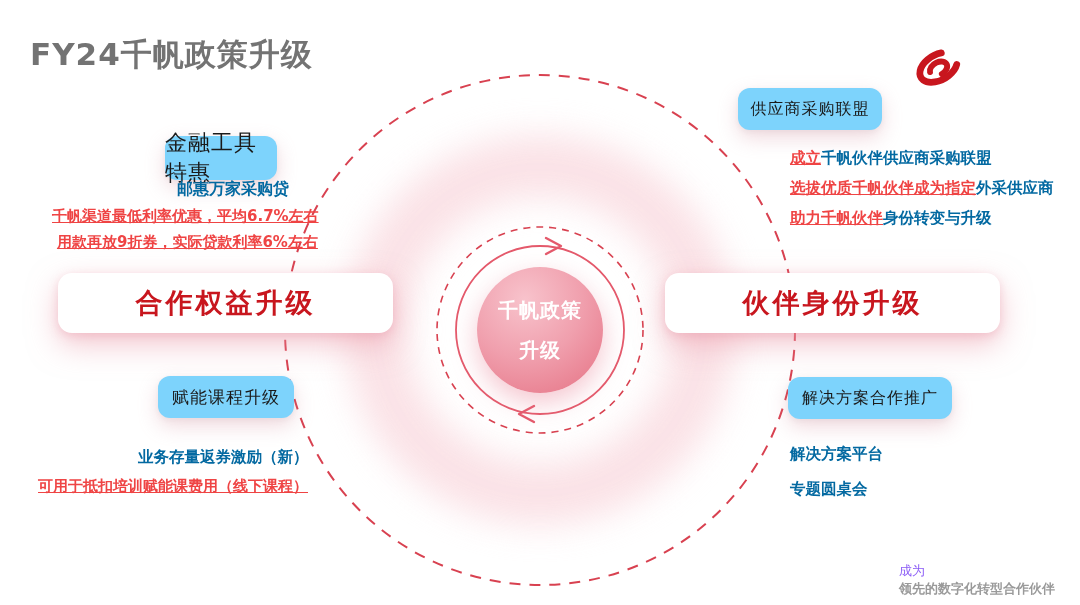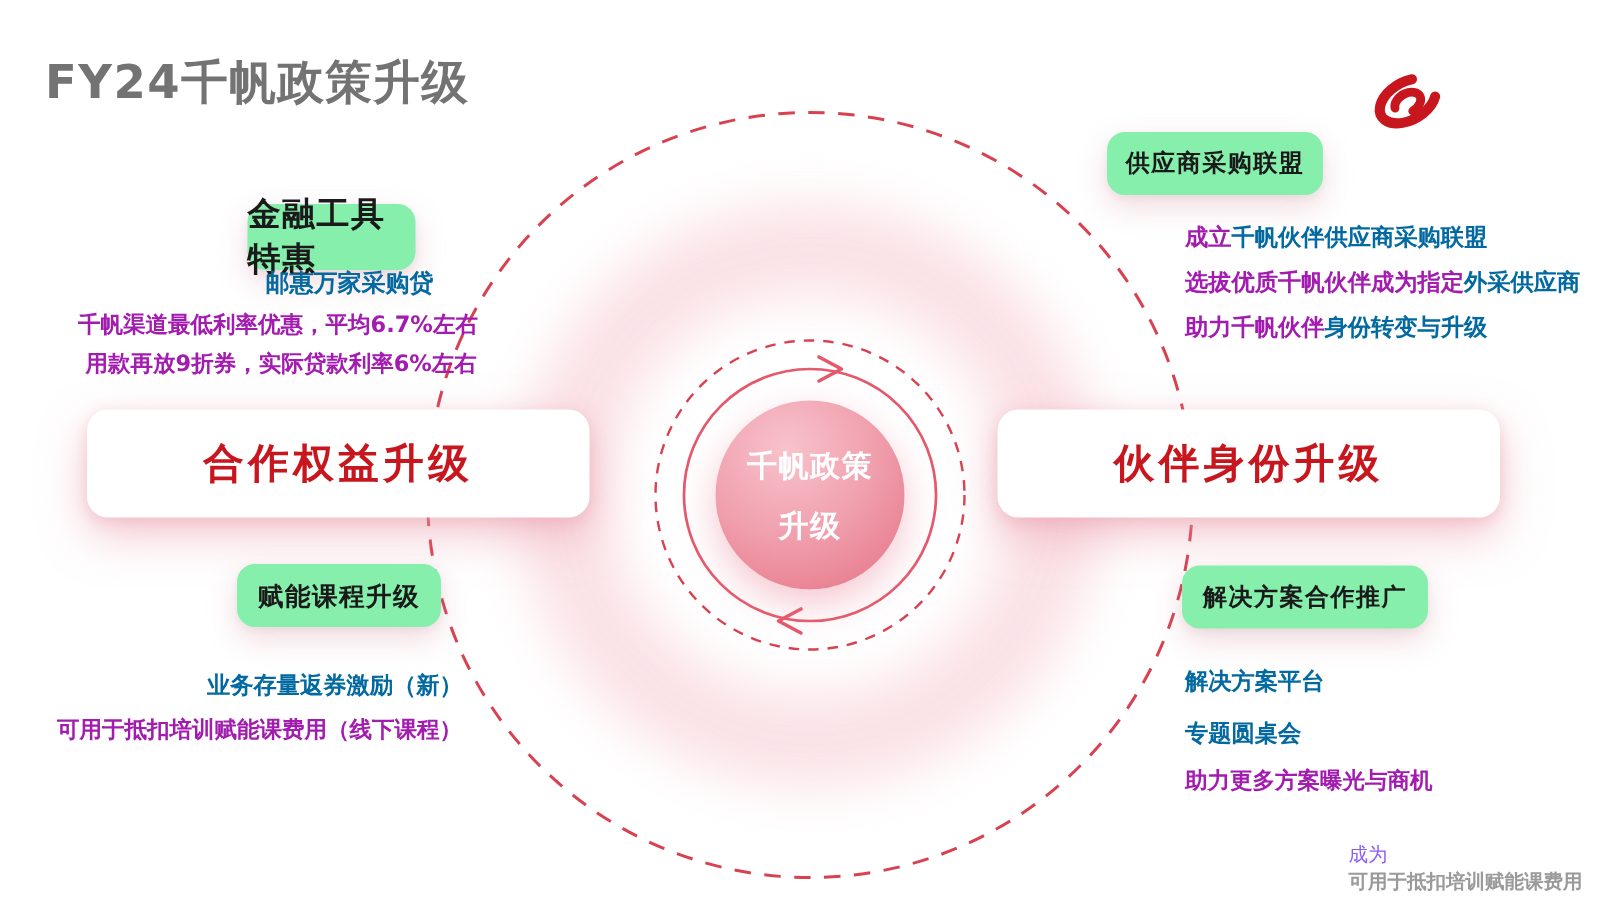--- a/index.html
+++ b/index.html
@@ -24,36 +24,36 @@
   .page-title {
     position:absolute; left:30px; top:34px; font-size:31px; font-weight:800;
     color:#737373; letter-spacing:1px;
   }
   .logo { position:absolute; left:910px; top:46px; display:flex; align-items:center; gap:8px; }
   .logo-text-cn { font-size:17px; font-weight:bold; color:#57585a; letter-spacing:2px; }
   .logo-text-en { font-size:12px; color:#57585a; margin-top:2px; }
 
   
   .tag-box {
-    position:absolute; background:#86efac; border-radius:12px;
+    position:absolute; background:#7dd3fc; border-radius:12px;
     box-shadow:0 8px 20px rgba(213,140,156,.32), 0 2px 6px rgba(0,0,0,.05);
     display:flex; align-items:center; justify-content:center;
-    font-weight:bold; color:#1a1a1a; letter-spacing:1px;
+    font-weight:normal; color:#1a1a1a; letter-spacing:1px;
   }
   .pill {
-    position:absolute; width:335px; height:72px; background:#ffffff; border-radius:14px;
+    position:absolute; width:335px; height:60px; background:#ffffff; border-radius:14px;
     box-shadow:0 12px 30px rgba(233,150,166,.5), 0 3px 10px rgba(233,150,166,.35);
     display:flex; align-items:center; justify-content:center;
     color:#c8161e; font-weight:800; font-size:27px; letter-spacing:3px;
   }
 
   
   .t { position:absolute; font-weight:bold; white-space:nowrap; }
   .red { color:#0369a1; }
-  .blk { color:#a21caf; }
+  .blk { color:#ef4444;text-decoration:underline; }
   .fs16 { font-size:16px; } .fs15 { font-size:15px; }
 
   .footer { position:absolute; left:899px; top:562px; line-height:18px; font-size:13px; }
   .footer .l1 { color:#8b5cf6; }
   .footer .l2 { color:#9a9a9a; font-weight:bold; }
 </style>
 </head>
 <body>
 
 <div class="stage">
@@ -108,20 +108,19 @@
   <div class="t fs15" style="left:790px; top:208px; font-size:15.5px;">
     <span class="blk">助力千帆伙伴</span><span class="red">身份转变与升级</span>
   </div>
 
   <div class="pill" style="left:665px; top:273px;">伙伴身份升级</div>
 
   <div class="tag-box" style="left:788px; top:377px; width:164px; height:42px; font-size:16px;">解决方案合作推广</div>
 
   <div class="t red" style="left:790px; top:444px; font-size:15.5px;">解决方案平台</div>
   <div class="t red" style="left:790px; top:479px; font-size:15.5px;">专题圆桌会</div>
-  <div class="t blk fs15" style="left:790px; top:511px;">助力更多方案曝光与商机</div>
 
   <div class="footer">
     <div class="l1">成为</div>
-    <div class="l2">可用于抵扣培训赋能课费用</div>
+    <div class="l2">领先的数字化转型合作伙伴</div>
   </div>
 
 </div>
 
 </body></html>

